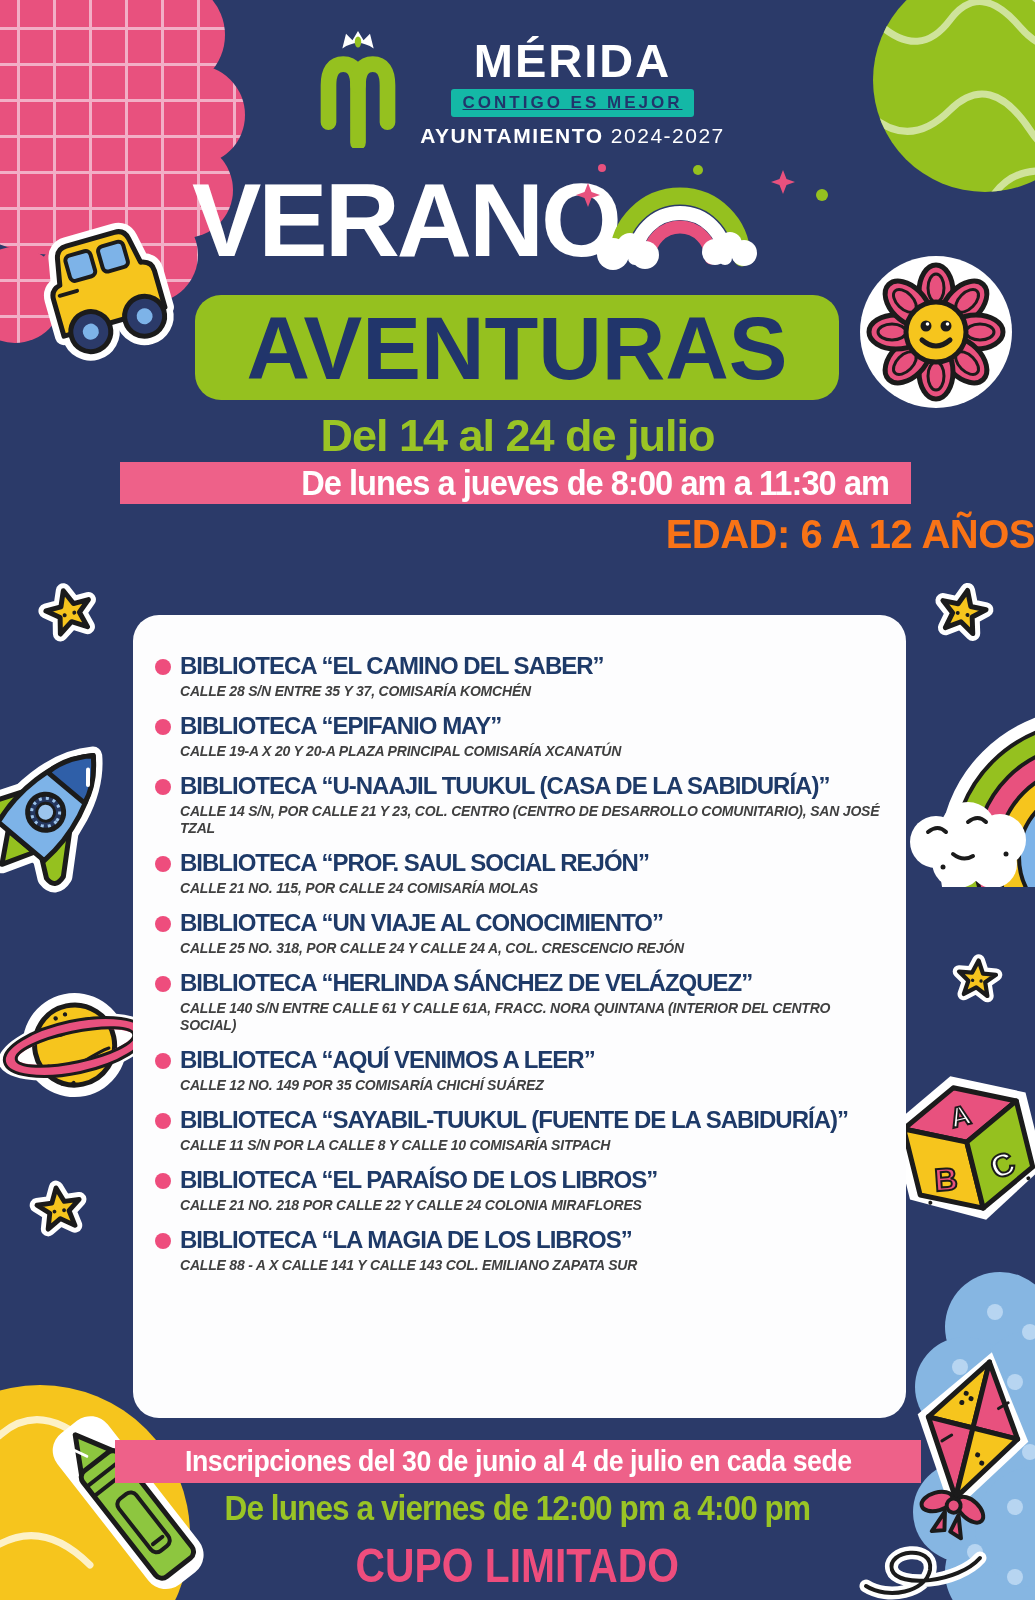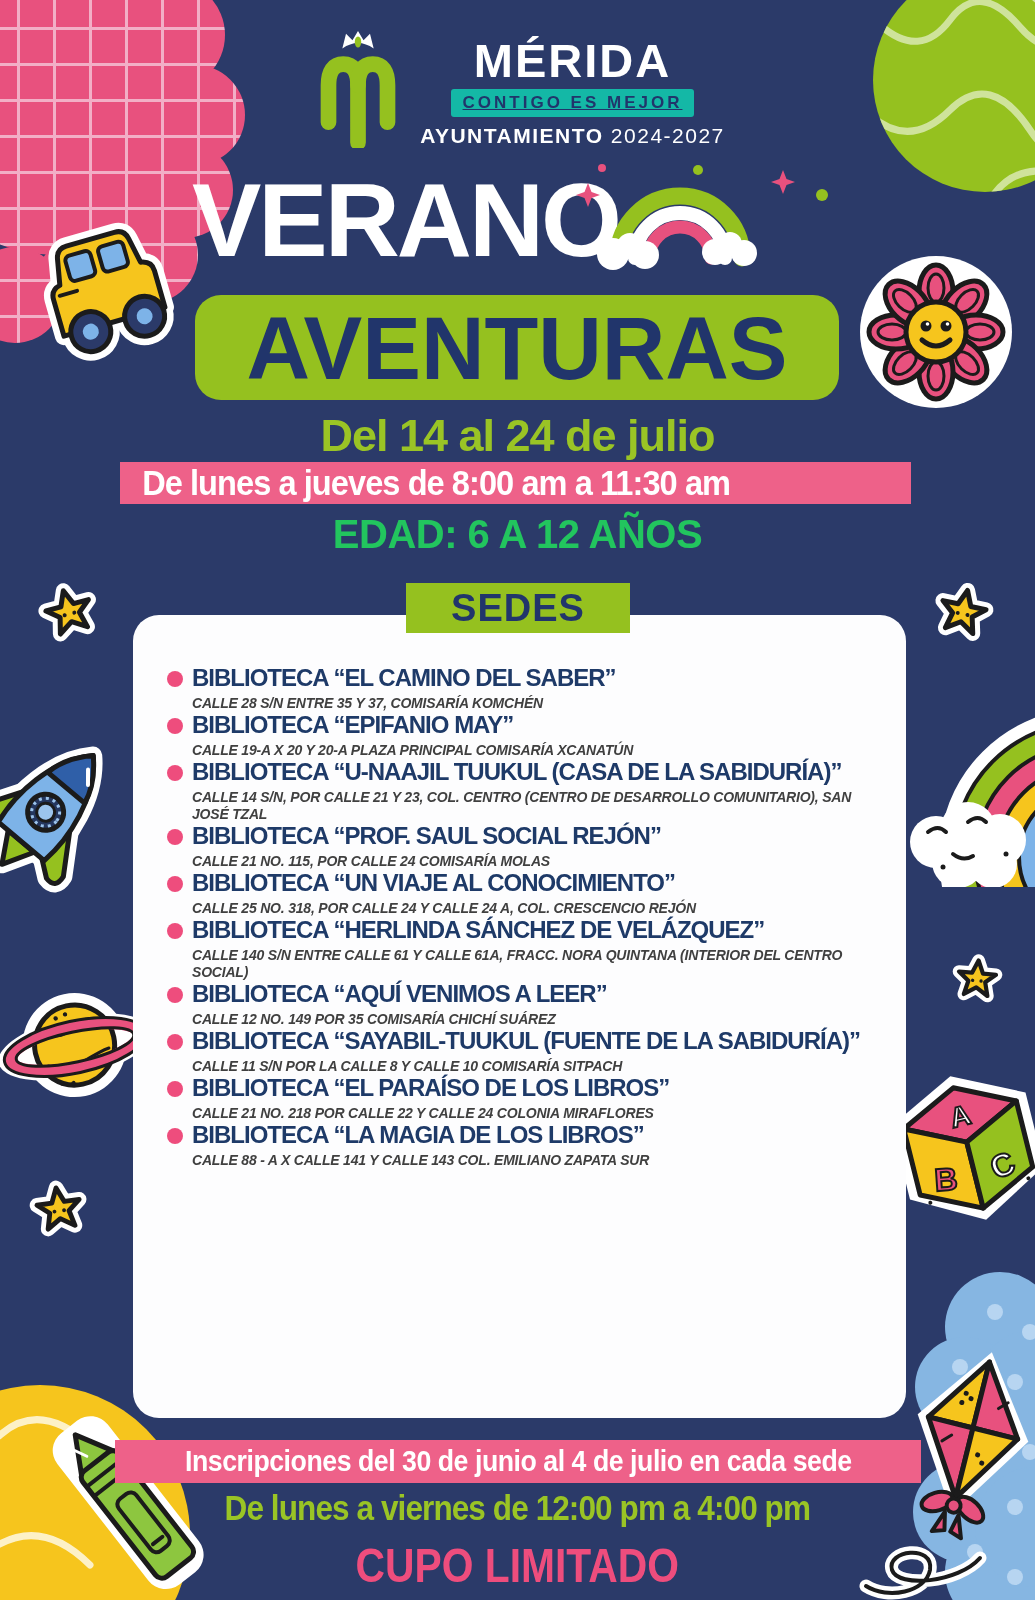--- a/index.html
+++ b/index.html
@@ -18,32 +18,32 @@
   .brand-term b{font-weight:700;}
 
   
   .title1{left:192px;top:168px;color:#fff;font-size:104px;font-weight:700;letter-spacing:-3px;line-height:1;}
   .title2-box{left:195px;top:295px;width:644px;height:105px;background:#95c11f;border-radius:26px;
               display:flex;align-items:center;justify-content:center;}
   .title2{color:#21356b;font-size:88px;font-weight:700;letter-spacing:0px;transform:scaleY(1.02);}
 
   .dates{left:0;right:0;top:410px;text-align:center;color:#9ac425;font-size:45px;font-weight:700;letter-spacing:-1px;}
   .schedule-band{left:120px;top:462px;width:791px;height:42px;background:#ee6189;
-                 display:flex;align-items:center;justify-content:flex-start;}
+                 display:flex;align-items:center;justify-content:flex-end;}
   .schedule-band span{color:#fff;font-size:35px;font-weight:700;letter-spacing:-1px;white-space:nowrap;transform:scaleX(.93);}
-  .age{left:0;right:0;top:512px;text-align:center;color:#22c55e;font-size:40px;font-weight:700;letter-spacing:-.5px;}
+  .age{left:0;right:0;top:512px;text-align:right;color:#f97316;font-size:40px;font-weight:700;letter-spacing:-.5px;}
 
   .sedes-box{left:406px;top:583px;width:224px;height:50px;background:#95c11f;z-index:3;
              display:flex;align-items:center;justify-content:center;}
   .sedes-box span{color:#21356b;font-size:38px;font-weight:700;letter-spacing:1px;}
 
   
   .card{left:133px;top:615px;width:773px;height:803px;background:#fdfdfe;border-radius:26px;
         box-sizing:border-box;padding:38px 20px 16px 22px;}
-  .venues{list-style:none;margin:12px;padding:0;display:flex;flex-direction:column;}
+  .venues{list-style:none;margin:0;padding:0;display:flex;flex-direction:column;gap:13px;}
   .venue{display:flex;gap:9px;}
   .bullet{flex:none;width:16px;height:16px;border-radius:50%;background:#ee4d7d;margin-top:6px;}
   .vname{color:#1e3a68;font-size:24px;font-weight:700;letter-spacing:-1px;line-height:1.12;white-space:nowrap;}
   .vaddr{color:#404040;font-size:14px;font-weight:700;font-style:italic;letter-spacing:-.2px;line-height:1.22;margin-top:3px;}
 
   
   .reg-band{left:115px;top:1440px;width:806px;height:43px;background:#ee6189;
             display:flex;align-items:center;justify-content:center;}
   .reg-band span{color:#fff;font-size:29px;font-weight:700;letter-spacing:-.5px;white-space:nowrap;transform:scaleX(.92);}
   .reg-hours{left:0;right:0;top:1488px;text-align:center;}
@@ -380,23 +380,20 @@
   </div>
 
   <div class="content dates">Del 14 al 24 de julio</div>
 
   <div class="content schedule-band">
     <span>De lunes a jueves de 8:00 am a 11:30 am</span>
   </div>
 
   <div class="content age">EDAD: 6 A 12 AÑOS</div>
 
-  <div class="content sedes-box">
-    <span>SEDES</span>
-  </div>
 
   <section class="content card">
     <ul class="venues">
       <li class="venue">
           <span class="bullet"></span>
           <div>
             <div class="vname">BIBLIOTECA “EL CAMINO DEL SABER”</div>
             <div class="vaddr">CALLE 28 S/N ENTRE 35 Y 37, COMISARÍA KOMCHÉN</div>
           </div>
         </li>

